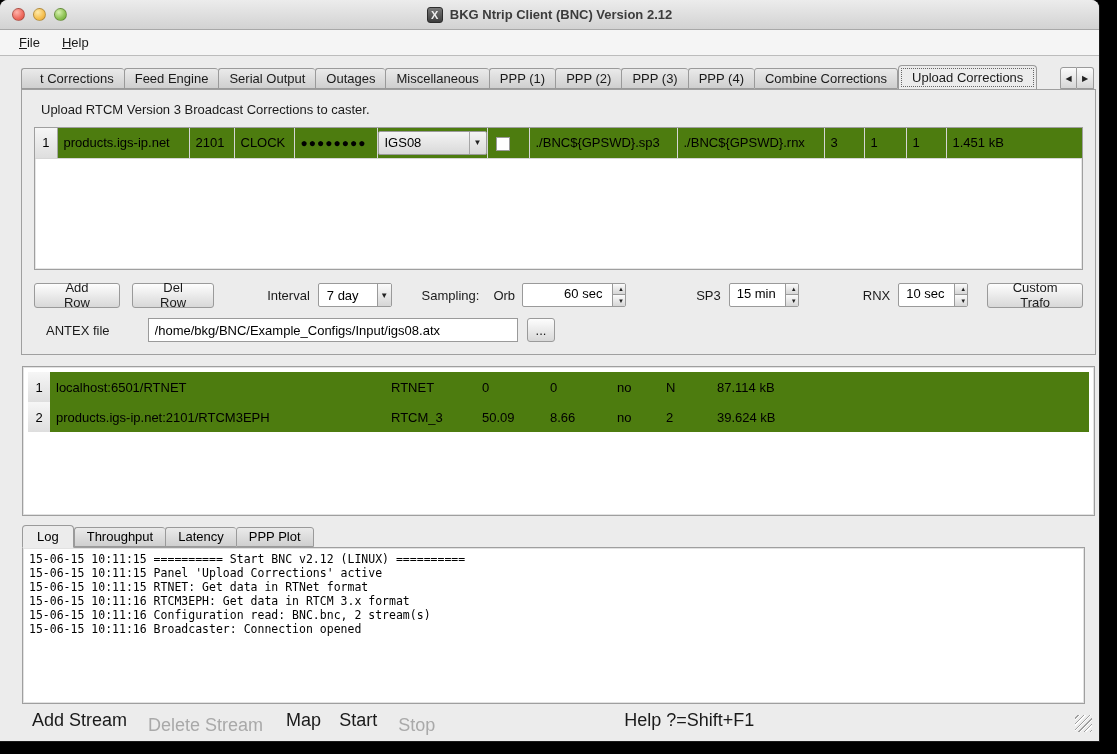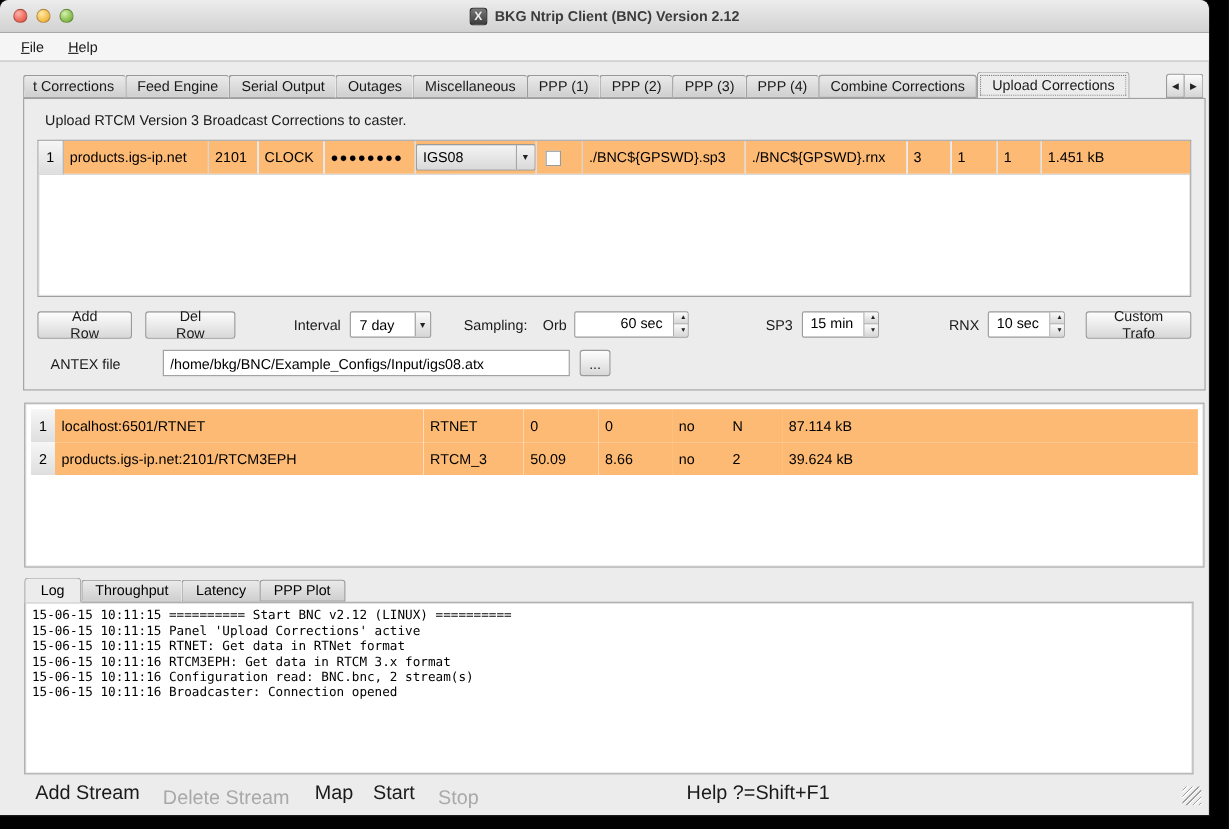--- a/index.html
+++ b/index.html
@@ -34,21 +34,21 @@
   
   .content { padding:8px 3px 0 21px; }
 
   
   .tabrow { display:flex; align-items:flex-end; height:25px; }
   .tabstrip { display:flex; align-items:flex-end; overflow:hidden; width:1037px; height:25px; }
   .tab { flex:0 0 auto; height:21px; margin-top:4px; padding:2px 10px 2px 10px;
          font-size:13px; color:#1a1a1a; background:linear-gradient(#eaeaea,#cfcfcf);
          border:1px solid #9a9a9a; border-right:none; border-radius:3px 3px 0 0;
          white-space:nowrap; }
-  .tab:first-child { padding-left:8px; }
+  .tab:first-child { padding-left:18px; }
   .tab.last { border-right:1px solid #9a9a9a; }
   .tab.selected { height:25px; margin-top:0; padding:4px 13px; background:#ececec;
                   border:1px solid #9a9a9a; border-bottom:1px solid #ececec;
                   border-radius:4px 4px 0 0; outline:1px dotted #666; outline-offset:-4px;
                   position:relative; z-index:3; margin-bottom:-1px; }
   .tab-arrows { display:flex; margin-left:2px; }
   .tab-arrow { width:17px; height:22px; border:1px solid #9a9a9a;
                background:linear-gradient(#fbfbfb,#d6d6d6); font-size:8px; color:#222;
                display:flex; align-items:center; justify-content:center; }
   .tab-arrow + .tab-arrow { border-left:none; border-radius:0 3px 0 0; }
@@ -61,21 +61,21 @@
 
   
   .tablebox { background:#fff; border:1px solid #9f9f9f; box-shadow:inset 0 0 0 1px #e6e6e6; }
   .upl-box { width:1049px; height:143px; overflow:hidden; }
   table { border-collapse:collapse; table-layout:fixed; width:100%; font-size:13px; }
   th { font-weight:normal; text-align:left; padding:4px 6px;
        background:linear-gradient(#f6f6f6,#dedede); border-right:1px solid #a6a6a6;
        border-bottom:1px solid #a6a6a6; white-space:nowrap; overflow:hidden; }
   th:last-child { border-right:none; }
   td { padding:4px 6px; border-right:1px solid #d6d6d6; border-bottom:1px solid #d6d6d6;
-       white-space:nowrap; overflow:hidden; background:#fdba74; }
+       white-space:nowrap; overflow:hidden; background:#4d7c0f; }
   td:last-child { border-right:none; }
   td.rownum, th.rownum { background:linear-gradient(#f6f6f6,#dedede);
        border-right:1px solid #a6a6a6; text-align:center; padding:4px 2px; }
   .upl-row td { height:30px; }
 
   
   .cell-combo { display:flex; align-items:center; height:24px; margin:-2px -4px;
                 border:1px solid #9a9a9a; border-radius:2px;
                 background:linear-gradient(#f4f4f4,#d9d9d9); }
   .cell-combo .cval { flex:1; padding:0 6px; font-size:13px; }

